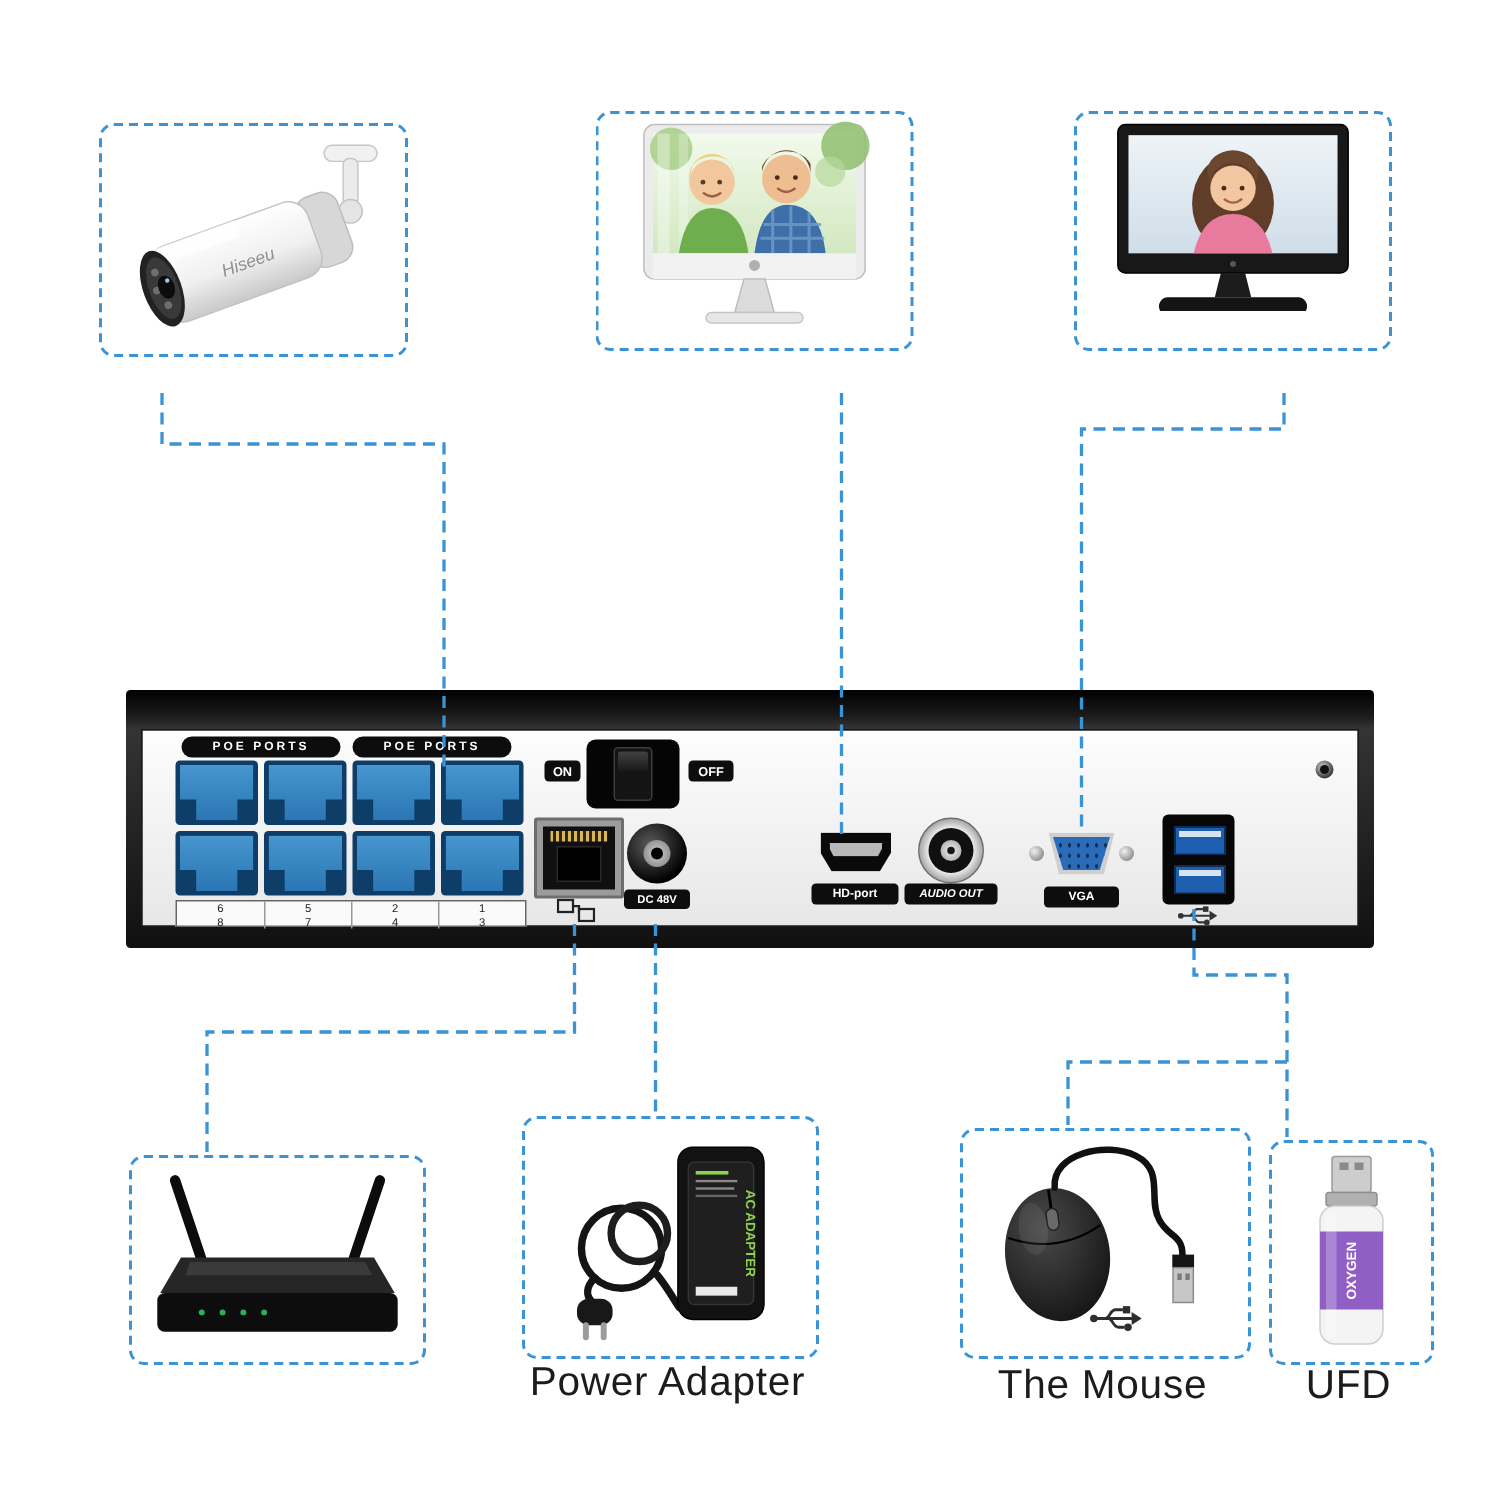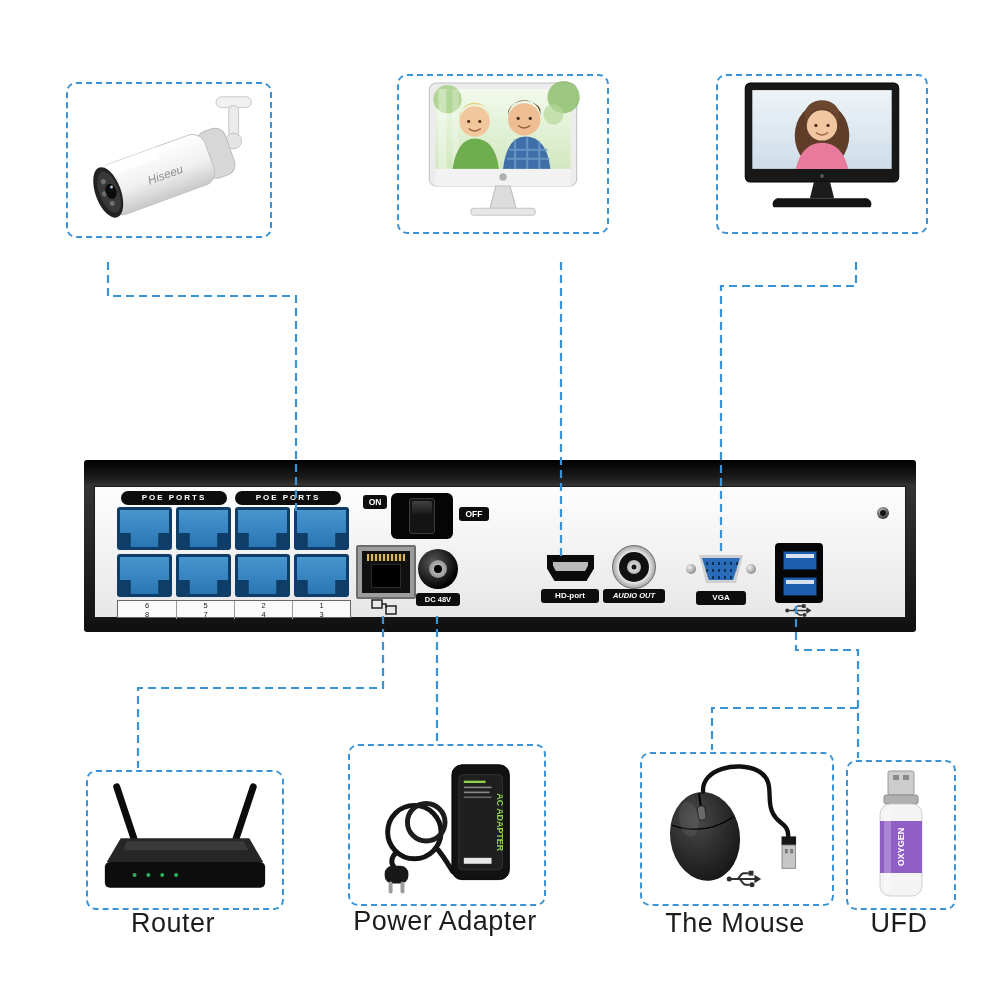--- a/index.html
+++ b/index.html
@@ -45,21 +45,21 @@
   .poe-port{position:relative;background:#0e3d68;border-radius:3px;}
   .poe-port-inner{position:absolute;left:3px;top:3px;right:3px;bottom:3px;
        background:linear-gradient(#4796cf,#2a76b4);
        clip-path:polygon(0 0,100% 0,100% 62%,78% 62%,78% 100%,22% 100%,22% 62%,0 62%);}
 
   .num-strip{position:absolute;left:22px;top:113px;width:232px;height:16px;border:1px solid #666;
        background:#fafafa;display:grid;grid-template-columns:repeat(4,1fr);grid-template-rows:1fr 1fr;}
   .num-cell{font-size:7.5px;color:#222;display:flex;align-items:center;justify-content:center;border-left:1px solid #999;}
   .num-cell:nth-child(4n+1){border-left:none;}
 
-  .on-tag{left:268px;top:8px;width:24px;height:14px;font-size:8.5px;line-height:14px;}
+  .on-tag{left:268px;top:20px;width:24px;height:14px;font-size:8.5px;line-height:14px;}
   .off-tag{left:364px;top:20px;width:30px;height:14px;font-size:8.5px;line-height:14px;}
   .rocker{position:absolute;left:296px;top:6px;width:62px;height:46px;background:#050505;border-radius:6px;}
   .rocker-inner{position:absolute;left:50%;top:50%;transform:translate(-50%,-50%);
        width:24px;height:34px;background:#141414;border:1px solid #3c3c3c;border-radius:3px;}
   .rocker-top{position:absolute;left:2px;right:2px;top:2px;height:13px;background:linear-gradient(#414141,#1a1a1a);border-radius:2px;}
 
   .lan-port{position:absolute;left:261px;top:58px;width:56px;height:50px;background:#9c9c9c;border:2px solid #6e6e6e;border-radius:2px;}
   .lan-inner{position:absolute;left:4px;top:4px;right:4px;bottom:4px;background:#101010;}
   .lan-pins{position:absolute;top:3px;left:5px;right:5px;height:7px;
        background:repeating-linear-gradient(90deg,#d8b85a 0 2px,#2e2610 2px 4px);}
@@ -332,21 +332,20 @@
       <path d="M36,67 h118 l5,9 h-126 z" fill="#3a3a3a"></path>
       <rect x="14" y="88" width="162" height="26" rx="5" fill="#0d0d0d"></rect>
       <g fill="#2fae5a">
         <circle cx="44" cy="101" r="2"></circle>
           <circle cx="58" cy="101" r="2"></circle>
         <circle cx="72" cy="101" r="2"></circle>
           <circle cx="86" cy="101" r="2"></circle>
       </g>
     </svg>
   </div>
-  <div class="device-label label-router">Router</div>
 
   <div class="dashed-box box-adapter">
     <svg class="device-art" viewBox="0 0 190 158">
       <circle cx="62" cy="84" r="27" fill="none" stroke="#141414" stroke-width="5"></circle>
       <circle cx="74" cy="74" r="19" fill="none" stroke="#1d1d1d" stroke-width="5"></circle>
       <path d="M86,102 C94,112 98,120 101,124" fill="none" stroke="#141414" stroke-width="5" stroke-linecap="round"></path>
       <path d="M44,104 C38,110 38,116 42,120" fill="none" stroke="#141414" stroke-width="5" stroke-linecap="round"></path>
       <g>
         <rect x="32" y="118" width="24" height="18" rx="8" fill="#181818"></rect>
         <rect x="36" y="134" width="4" height="12" rx="2" fill="#9c9c9c"></rect>

